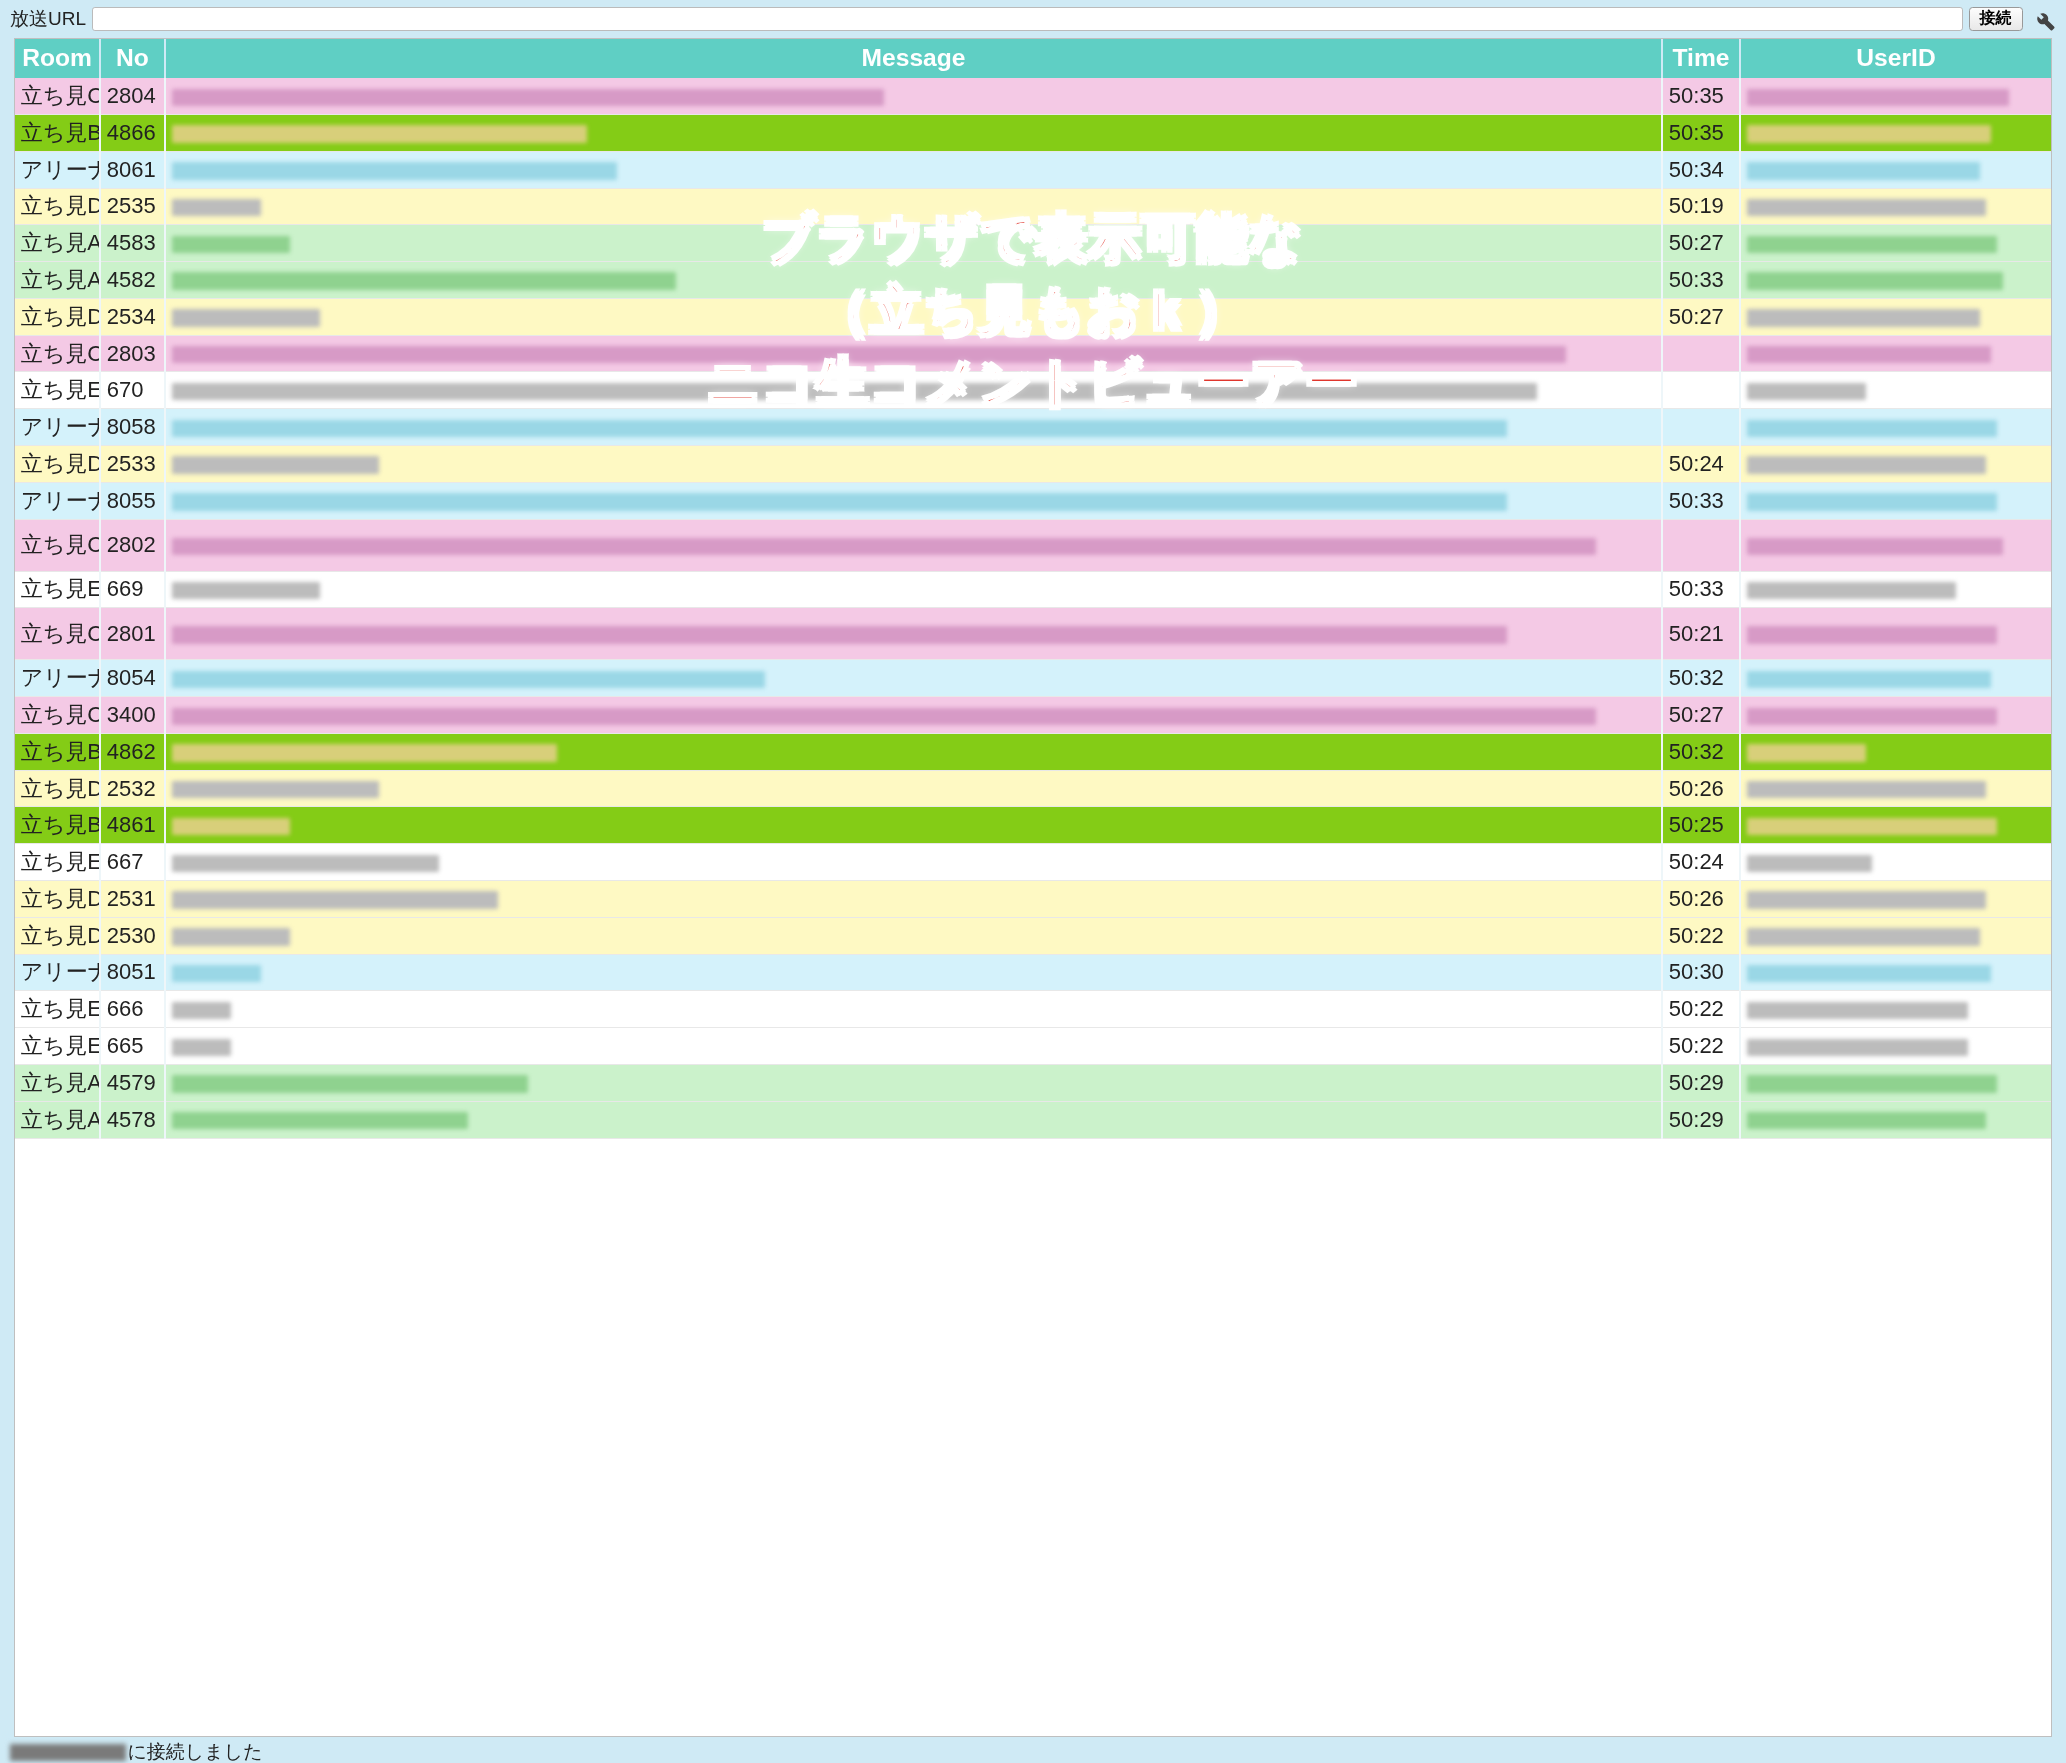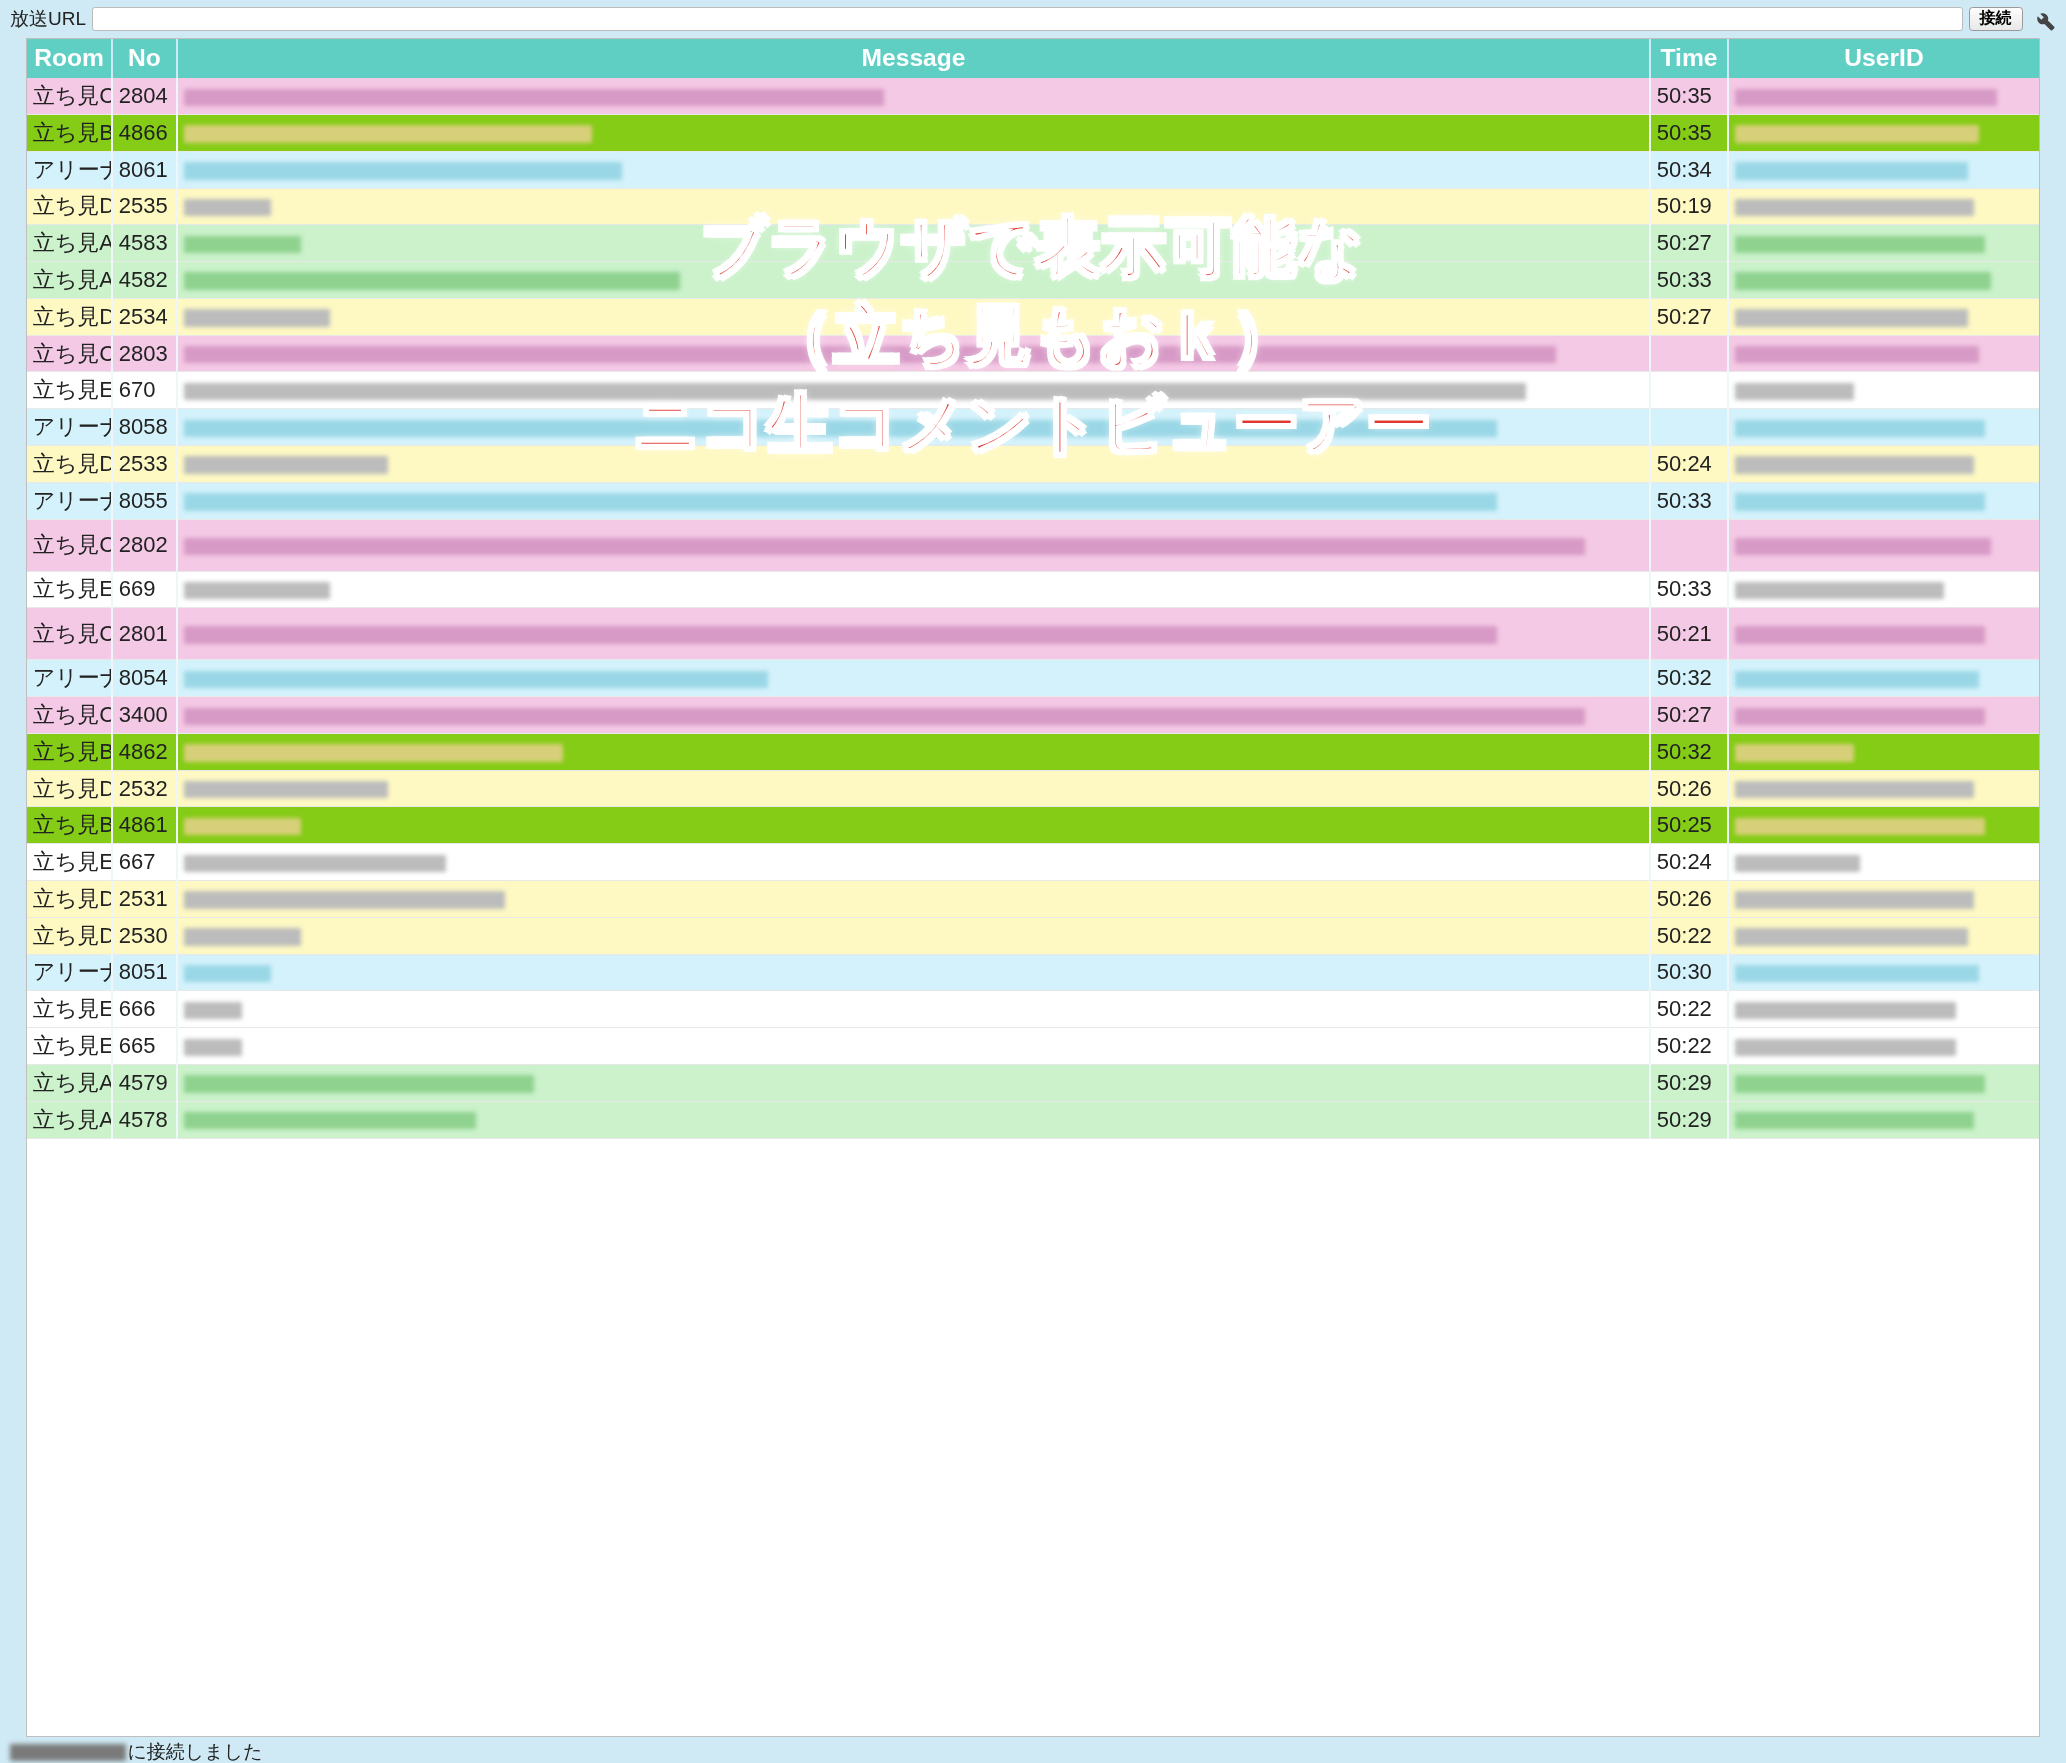--- a/index.html
+++ b/index.html
@@ -41,21 +41,21 @@
   }
   .wrench {
     width: 29px; height: 29px;
     display: flex; align-items: center; justify-content: center;
     cursor: pointer;
   }
   .wrench svg { width: 24.6px; height: 24.6px; fill: #444; }
 
   
   .table-wrap {
-    margin: 0 26px;
+    margin: 0 14px;
     border: 1.4px solid #bfbfbf;
     background: #fff;
     height: calc(100% - 35px - 29px);
     overflow: hidden;
   }
   table {
     width: 100%;
     border-collapse: collapse;
     table-layout: fixed;
   }
@@ -116,21 +116,21 @@
 
   
   .overlay {
     position: absolute;
     top: 203px;
     left: 0; right: 0;
     text-align: center;
     pointer-events: none;
   }
   .overlay div {
-    font-size: 64px;
+    font-size: 52px;
     font-weight: 800;
     color: #e0362d;
     -webkit-text-stroke: 2.2px #fff;
     text-shadow:
       -2.9px -2.9px 0 #fff, 2.9px -2.9px 0 #fff,
       -2.9px  2.9px 0 #fff, 2.9px  2.9px 0 #fff,
        0 0 10px #fff;
     line-height: 1.38;
     letter-spacing: 1.4px;
   }

